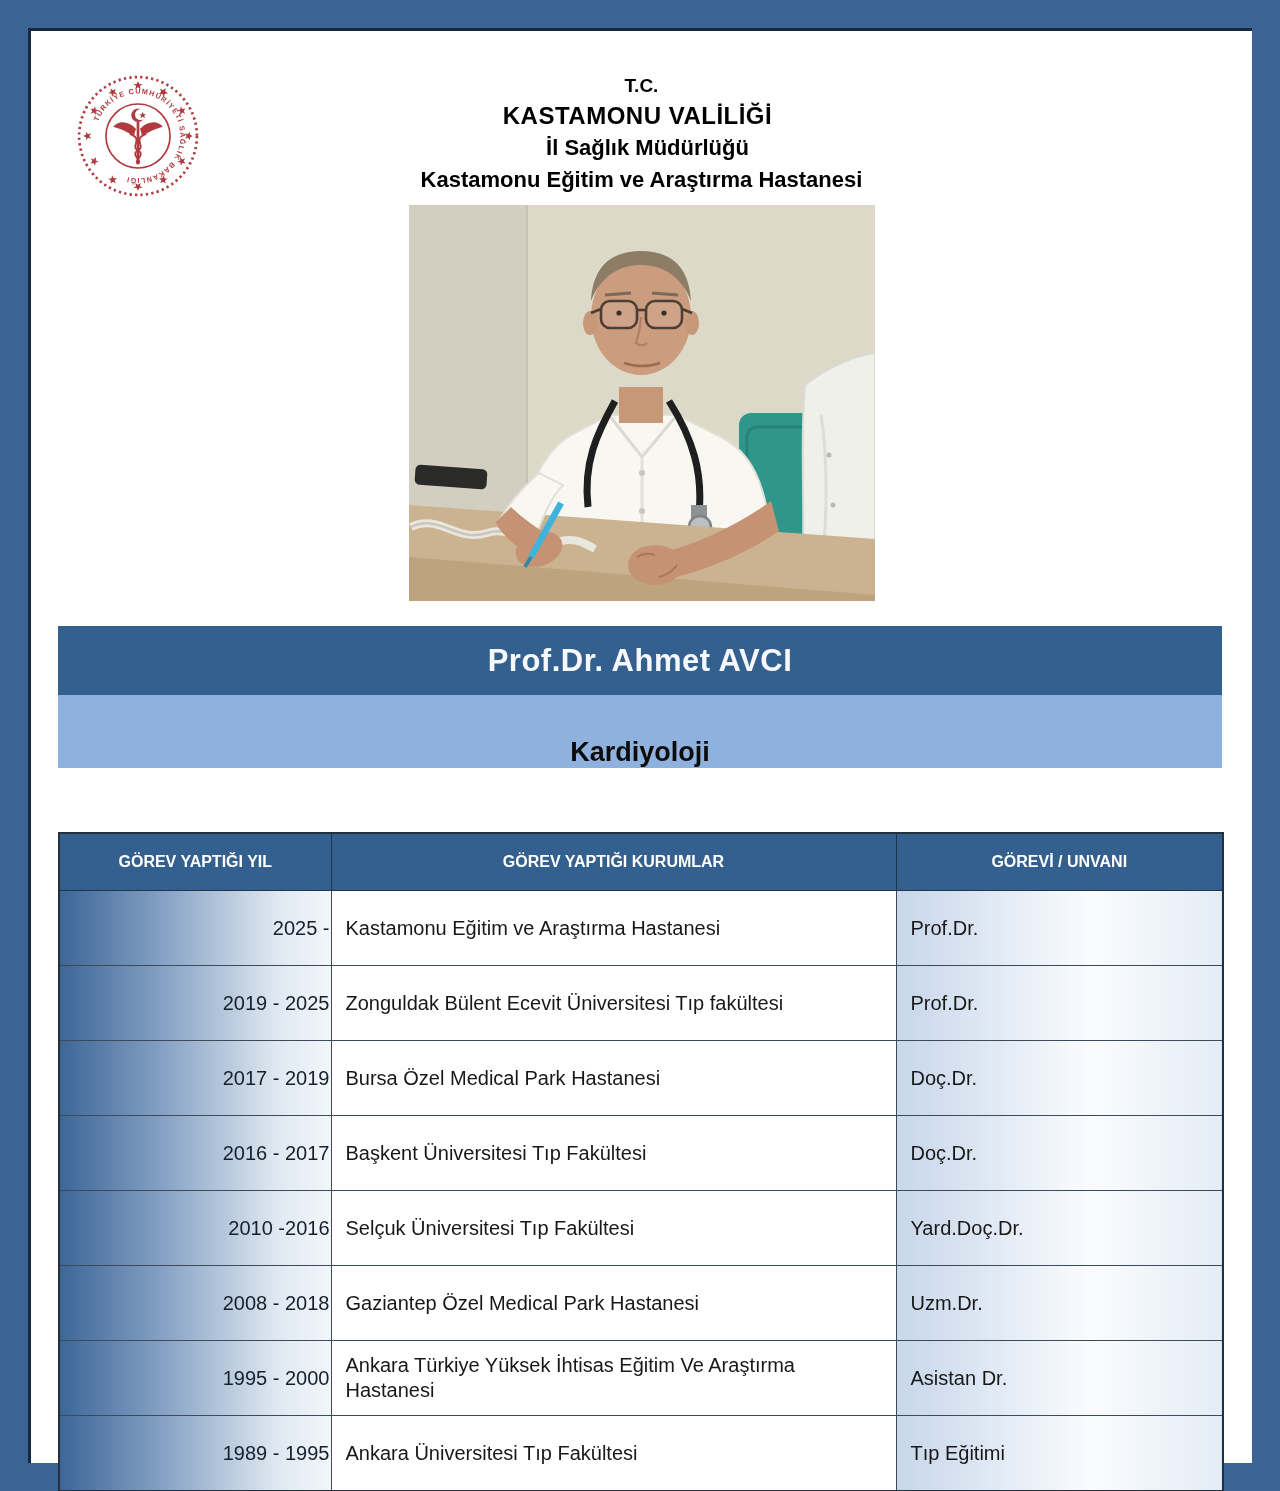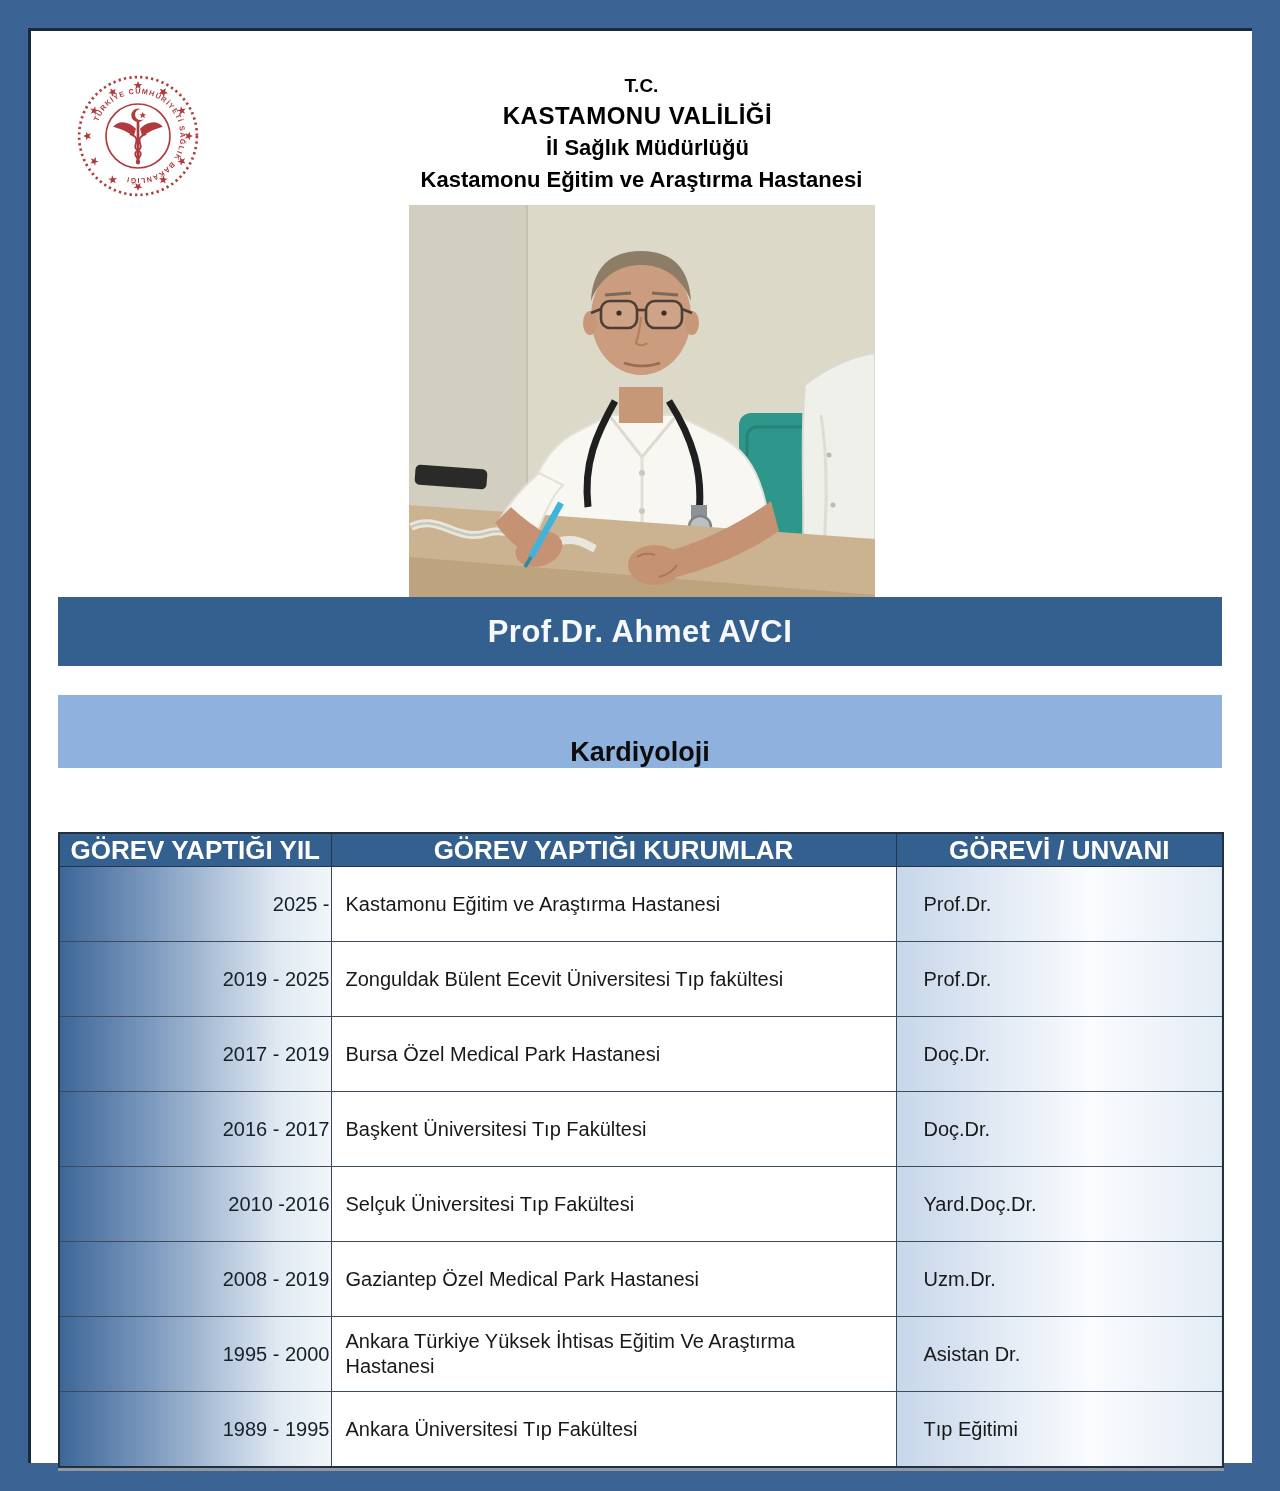--- a/index.html
+++ b/index.html
@@ -26,53 +26,53 @@
   .lh3{font-size:22px;margin:0 0 6px 12px;}
   .lh4{font-size:22px;margin:0;}
   .logo{position:absolute;left:45px;top:43px;width:124px;height:124px;}
   
   .photo{
     position:absolute;left:378px;top:174px;width:466px;height:396px;
     background:#ddd9c9;overflow:hidden;
   }
   
   .name-banner{
-    position:absolute;left:27px;top:566px;width:1164px;height:69px;
+    position:absolute;left:27px;top:595px;width:1164px;height:69px;
     background:#33608e;display:flex;align-items:center;justify-content:center;
   }
   .name-banner span{color:#f6f8fb;font-size:31px;font-weight:bold;letter-spacing:.5px;}
   .dept-banner{
     position:absolute;left:27px;top:664px;width:1164px;height:73px;
     background:#8fb1dd;display:flex;align-items:flex-end;justify-content:center;
   }
   .dept-banner span{color:#0c0c0c;font-size:27px;font-weight:bold;}
   
   table.career{
     position:absolute;left:27px;top:801px;width:1164px;
     border-collapse:collapse;table-layout:fixed;
     border:2px solid #223140;
     box-shadow:0 3px 0 #8f98a3;
   }
   col.c1{width:272px;} col.c2{width:565px;} col.c3{width:327px;}
   .career th{
-    background:#33608e;color:#ffffff;font-size:26px;font-weight:bold;
-    height:32px;border:1px solid #223648;text-align:center;padding:0;
+    background:#33608e;color:#ffffff;font-size:16px;font-weight:bold;
+    height:32px;border:1px solid #223648;text-align:center;padding:12px;
   }
   .career td{
     font-size:20px;color:#181818;height:62px;
     border:1px solid #3c4a5a;vertical-align:middle;
   }
   td.year{
     background:linear-gradient(90deg,#3d6697 0%,#7f9cc0 35%,#dfe8f1 80%,#f2f6fa 100%);
     text-align:right;color:#15202c;
   }
   td.inst{background:#ffffff;text-align:left;padding:6px 10px 6px 14px;line-height:1.25;}
   td.title{
     background:linear-gradient(90deg,#c7d6ea 0%,#fafcfe 60%,#e4ecf5 100%);
-    text-align:left;padding-left:27px;
+    text-align:left;padding-left:14px;
   }
 </style>
 </head>
 <body>
 
 <div class="panel">
 
   <svg class="logo" viewBox="0 0 120 120">
     <defs>
       <path id="st" d="M0,-4.2 L1.2,-1.3 L4.2,-1.3 L1.8,0.6 L2.7,3.6 L0,1.8 L-2.7,3.6 L-1.8,0.6 L-4.2,-1.3 L-1.2,-1.3 Z" fill="#b03a3e"></path>
@@ -230,21 +230,21 @@
       <td class="year">2016 - 2017</td>
       <td class="inst">Başkent Üniversitesi Tıp Fakültesi</td>
       <td class="title">Doç.Dr.</td>
     </tr>
     <tr>
       <td class="year">2010 -2016</td>
       <td class="inst">Selçuk Üniversitesi Tıp Fakültesi</td>
       <td class="title">Yard.Doç.Dr.</td>
     </tr>
     <tr>
-      <td class="year">2008 - 2019</td>
+      <td class="year">2008 - 2018</td>
       <td class="inst">Gaziantep Özel Medical Park Hastanesi</td>
       <td class="title">Uzm.Dr.</td>
     </tr>
     <tr>
       <td class="year">1995 - 2000</td>
       <td class="inst">Ankara Türkiye Yüksek İhtisas Eğitim Ve Araştırma Hastanesi</td>
       <td class="title">Asistan Dr.</td>
     </tr>
     <tr>
       <td class="year">1989 - 1995</td>

